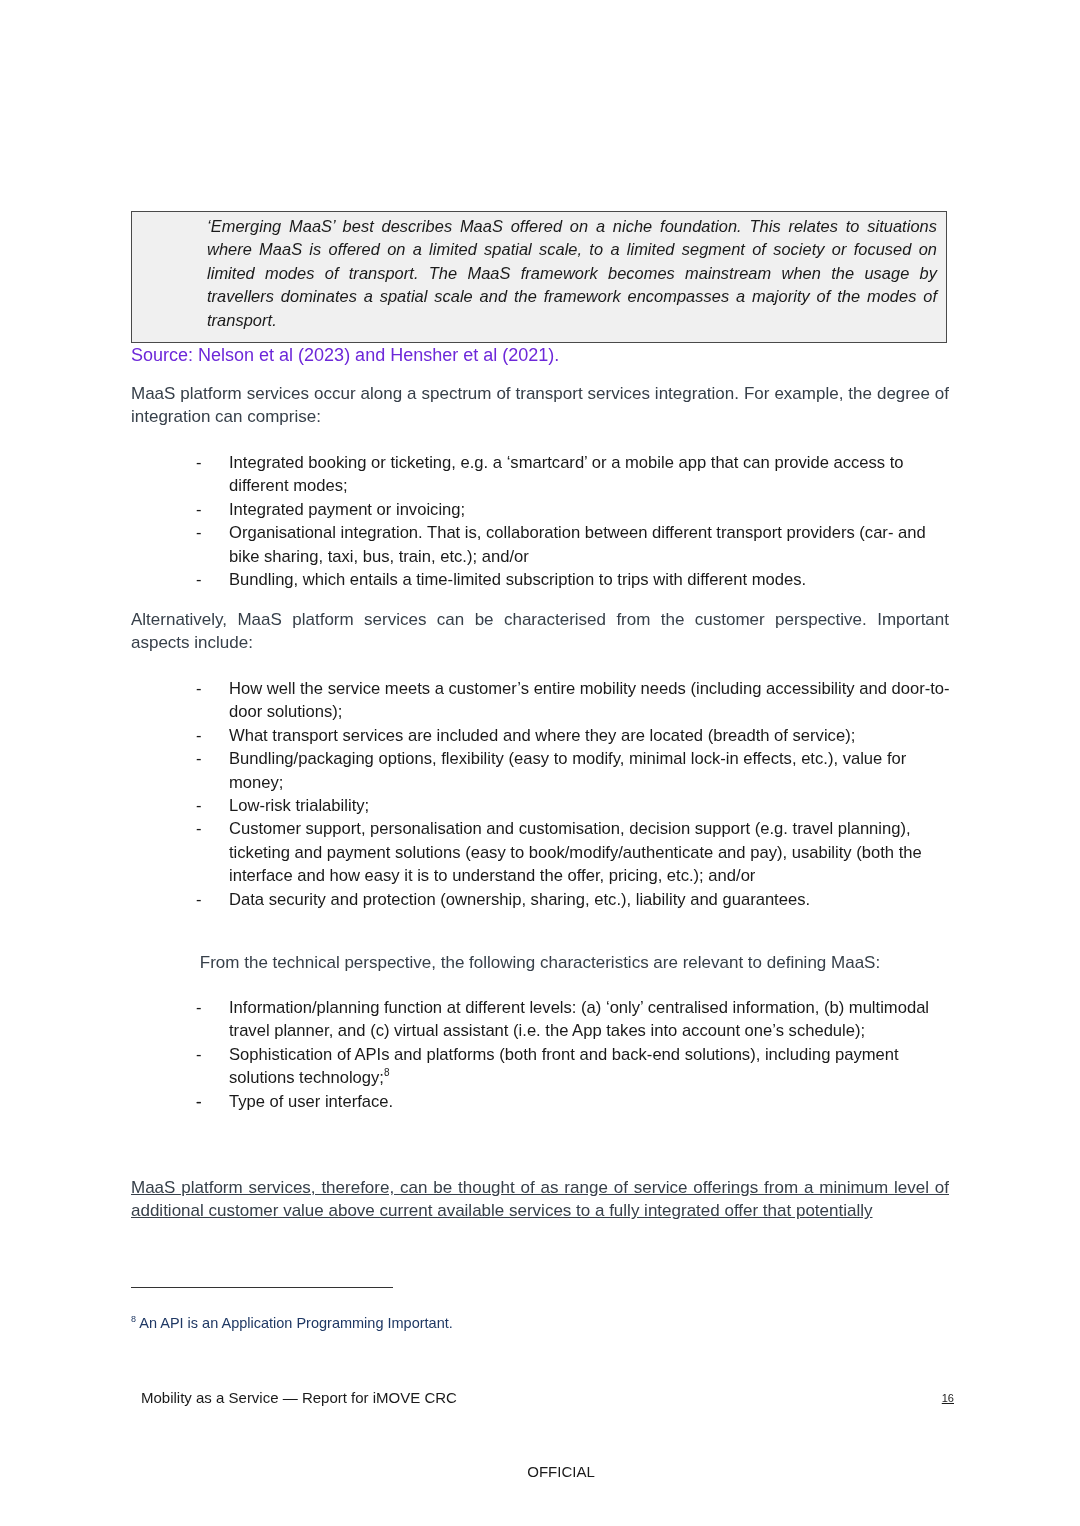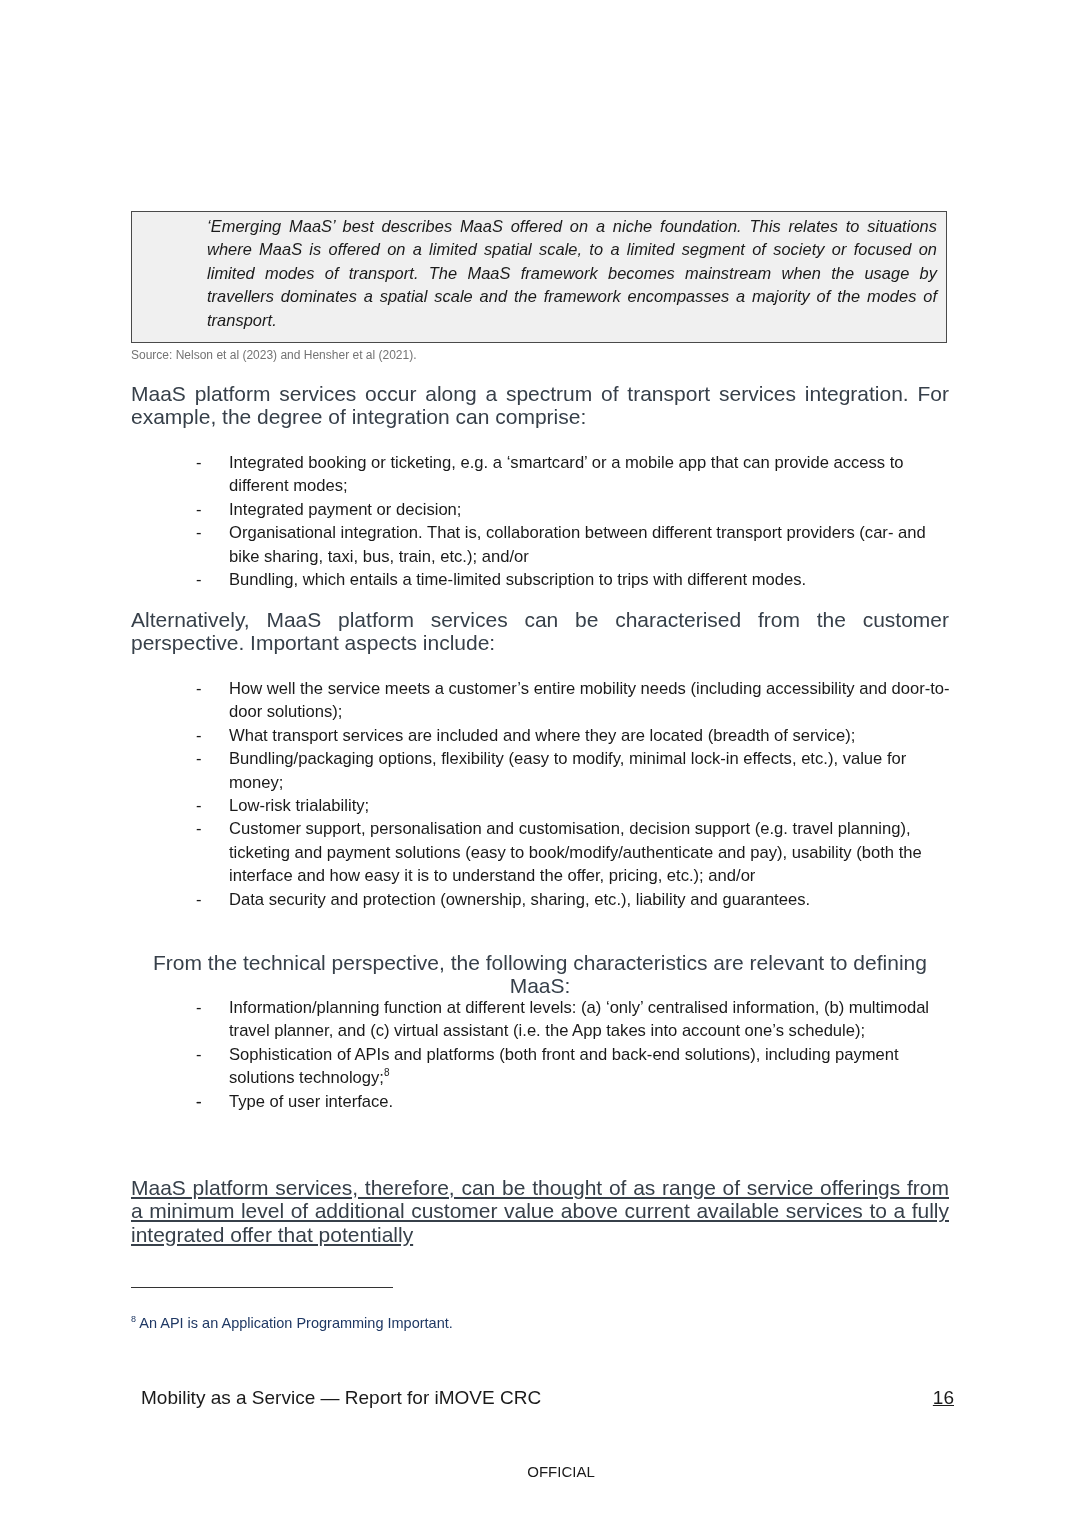--- a/index.html
+++ b/index.html
@@ -40,29 +40,29 @@
       font-size: 16.4px;
       line-height: 23.4px;
       text-align: justify;
       color: #1a1a1a;
       letter-spacing: 0.05px;
     }
     .source {
       position: absolute;
       left: 131px;
       top: 345px;
-      font-size: 12px;
+      font-size: 18px;
       line-height: 20px;
-      color: #737373;
+      color: #6d28d9;
     }
     .para {
       position: absolute;
       left: 131px;
       width: 818px;
-      font-size: 21px;
+      font-size: 17px;
       line-height: 23.4px;
       color: #37404a;
       text-align: justify;
     }
     .para.single { text-align: center; }
     ul.dash {
       position: absolute;
       left: 196px;
       width: 756px;
       margin: 0;
@@ -106,29 +106,29 @@
     }
     .footnote sup {
       font-size: 9px;
       vertical-align: super;
       line-height: 0;
     }
     .running-footer {
       position: absolute;
       left: 141px;
       top: 1388px;
-      font-size: 19px;
+      font-size: 15px;
       line-height: 20px;
       color: #1a1a1a;
     }
     .page-number {
       position: absolute;
       right: 126px;
       top: 1388px;
-      font-size: 19px;
+      font-size: 11px;
       line-height: 20px;
       color: #1a1a1a;
       text-decoration: underline;
     }
     .classification {
       position: absolute;
       left: 0;
       width: 1080px;
       top: 1462px;
       text-align: center;
@@ -145,21 +145,21 @@
 
   <div class="callout">
     <div class="callout-text">‘Emerging MaaS’ best describes MaaS offered on a niche foundation. This relates to situations where MaaS is offered on a limited spatial scale, to a limited segment of society or focused on limited modes of transport. The MaaS framework becomes mainstream when the usage by travellers dominates a spatial scale and the framework encompasses a majority of the modes of transport.</div>
   </div>
 
   <div class="source">Source: Nelson et al (2023) and Hensher et al (2021).</div>
 
   <div class="para" style="top:382px;">MaaS platform services occur along a spectrum of transport services integration. For example, the degree of integration can comprise:</div>
   <ul class="dash" style="top:451px;">
     <li><span class="dash-mark">-</span><span>Integrated booking or ticketing, e.g. a ‘smartcard’ or a mobile app that can provide access to different modes;</span></li>
-    <li><span class="dash-mark">-</span><span>Integrated payment or decision;</span></li>
+    <li><span class="dash-mark">-</span><span>Integrated payment or invoicing;</span></li>
     <li><span class="dash-mark">-</span><span>Organisational integration. That is, collaboration between different transport providers (car- and bike sharing, taxi, bus, train, etc.); and/or</span></li>
     <li><span class="dash-mark">-</span><span>Bundling, which entails a time-limited subscription to trips with different modes.</span></li>
   </ul>
 
   <div class="para" style="top:608px;">Alternatively, MaaS platform services can be characterised from the customer perspective. Important aspects include:</div>
   <ul class="dash" style="top:677px;">
     <li><span class="dash-mark">-</span><span>How well the service meets a customer’s entire mobility needs (including accessibility and door-to-door solutions);</span></li>
     <li><span class="dash-mark">-</span><span>What transport services are included and where they are located (breadth of service);</span></li>
     <li><span class="dash-mark">-</span><span>Bundling/packaging options, flexibility (easy to modify, minimal lock-in effects, etc.), value for money;</span></li>
     <li><span class="dash-mark">-</span><span>Low-risk trialability;</span></li>

